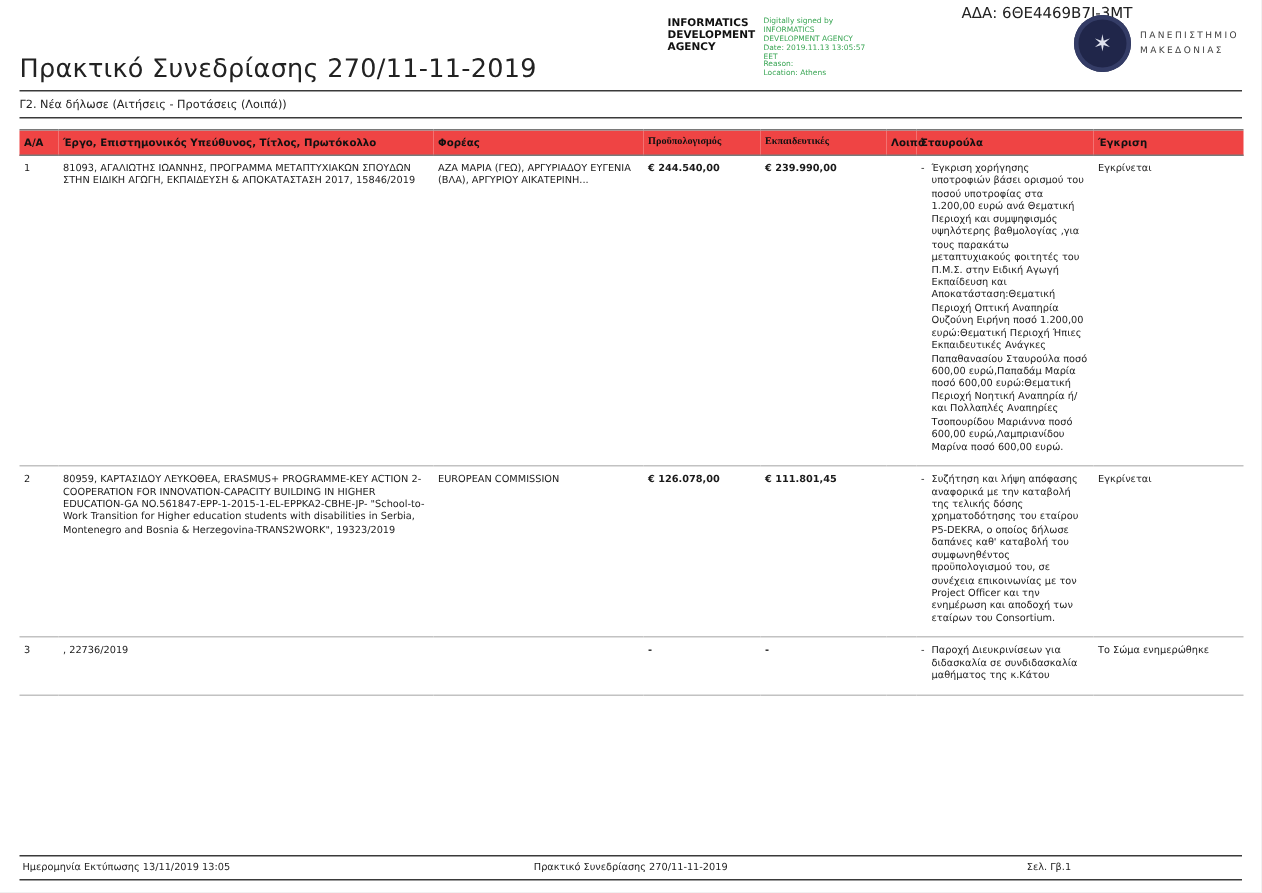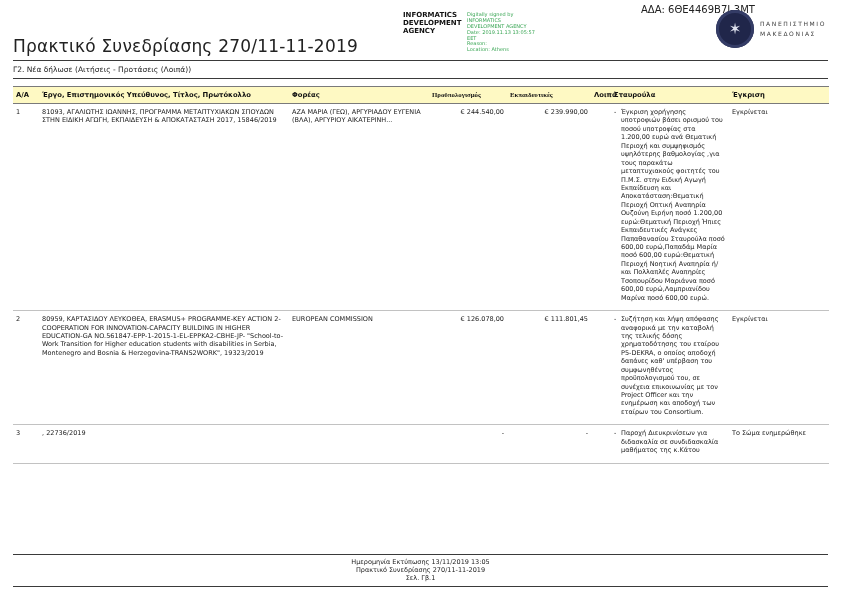--- a/index.html
+++ b/index.html
@@ -18,21 +18,21 @@
 
   
   .header { position: relative; height: 61px; border-bottom: 1px solid #3a3a3a; }
   .doc-title {
     position: absolute; left: 0; bottom: 4px;
     font-size: 17px; font-weight: 400; color: #222; letter-spacing: 0.2px;
   }
   .stamp { position: absolute; left: 390px; top: 12px; display: flex; align-items: flex-start; }
   .stamp-black {
     font-weight: bold; font-size: 7px; line-height: 1.12;
-    white-space: pre-line; width: 62px; color: #111;
+    white-space: pre-line; width: 62px; color: #111; margin-left: 42px;
   }
   .stamp-green {
     color: #3aa655; font-size: 5px; line-height: 1.18;
     white-space: pre-line; margin-left: 2px; width: 70px;
   }
   .ada { position: absolute; left: 628px; top: 4px; font-size: 10px; color: #222; }
   .logo { position: absolute; right: 2px; top: 10px; display: flex; align-items: center; gap: 6px; }
   .seal {
     width: 38px; height: 38px; border-radius: 50%;
     background: #20264a;
@@ -47,42 +47,42 @@
 
   
   .section-bar {
     border-bottom: 1px solid #3a3a3a;
     padding: 4px 0 4px; font-size: 7.5px; color: #222;
   }
 
   
   table.items { border-collapse: collapse; table-layout: fixed; width: 816px; margin-top: 7px; }
   table.items th {
-    background: #fef9c3;
+    background: #ef4444;
     border-top: 1px solid #7a7a7a; border-bottom: 1px solid #7a7a7a;
     font-weight: bold; font-size: 6.8px; text-align: left;
     padding: 4px 3px; vertical-align: top; color: #111;
   }
   table.items td {
     font-size: 6.5px; padding: 4px 3px 8px; vertical-align: top;
     border-bottom: 1px solid #c2c2c2; line-height: 1.3; color: #1a1a1a;
     word-wrap: break-word;
   }
-  .c-center { text-align: right; }
+  .c-center { text-align: left; font-weight: bold; }
   th.c-center { text-align: center; font-family: Liberation Serif, serif; }
   .desc-wrap { display: flex; gap: 3px; }
   .desc-bullet { flex: 0 0 4px; }
   .desc-text { flex: 1; }
 
   
   .footer {
     position: absolute; left: 13px; right: 13px; bottom: 8px;
     border-top: 1px solid #3a3a3a; border-bottom: 1px solid #3a3a3a;
     padding: 3px 2px 4px; font-size: 6.5px; color: #222;
-    display: flex; align-items: center; flex-direction: column;
+    display: flex; align-items: center;
   }
   .footer-left { flex: 1; text-align: left; }
   .footer-center { flex: 1.2; text-align: center; }
   .footer-right { flex: 1; text-align: center; }
 </style>
 </head>
 <body>
 
 <div class="page">
   <div class="content">
@@ -156,21 +156,21 @@
         <tr>
           <td>2</td>
           <td>80959, ΚΑΡΤΑΣΙΔΟΥ ΛΕΥΚΟΘΕΑ, ERASMUS+ PROGRAMME-KEY ACTION 2-COOPERATION FOR INNOVATION-CAPACITY BUILDING IN HIGHER EDUCATION-GA NO.561847-EPP-1-2015-1-EL-EPPKA2-CBHE-JP- "School-to-Work Transition for Higher education students with disabilities in Serbia, Montenegro and Bosnia &amp; Herzegovina-TRANS2WORK", 19323/2019</td>
           <td>EUROPEAN COMMISSION</td>
           <td class="c-center">€ 126.078,00</td>
           <td class="c-center">€ 111.801,45</td>
           <td></td>
           <td>
             <div class="desc-wrap">
               <span class="desc-bullet">-</span>
-              <span class="desc-text">Συζήτηση και λήψη απόφασης αναφορικά με την καταβολή της τελικής δόσης χρηματοδότησης του εταίρου P5-DEKRA, ο οποίος αποδοχή δαπάνες καθ' υπέρβαση του συμφωνηθέντος προϋπολογισμού του, σε συνέχεια επικοινωνίας με τον Project Officer και την ενημέρωση και αποδοχή των εταίρων του Consortium.</span>
+              <span class="desc-text">Συζήτηση και λήψη απόφασης αναφορικά με την καταβολή της τελικής δόσης χρηματοδότησης του εταίρου P5-DEKRA, ο οποίος δήλωσε δαπάνες καθ' καταβολή του συμφωνηθέντος προϋπολογισμού του, σε συνέχεια επικοινωνίας με τον Project Officer και την ενημέρωση και αποδοχή των εταίρων του Consortium.</span>
             </div>
           </td>
           <td>Εγκρίνεται</td>
         </tr>
         <tr>
           <td>3</td>
           <td>, 22736/2019</td>
           <td></td>
           <td class="c-center">-</td>
           <td class="c-center">-</td>

